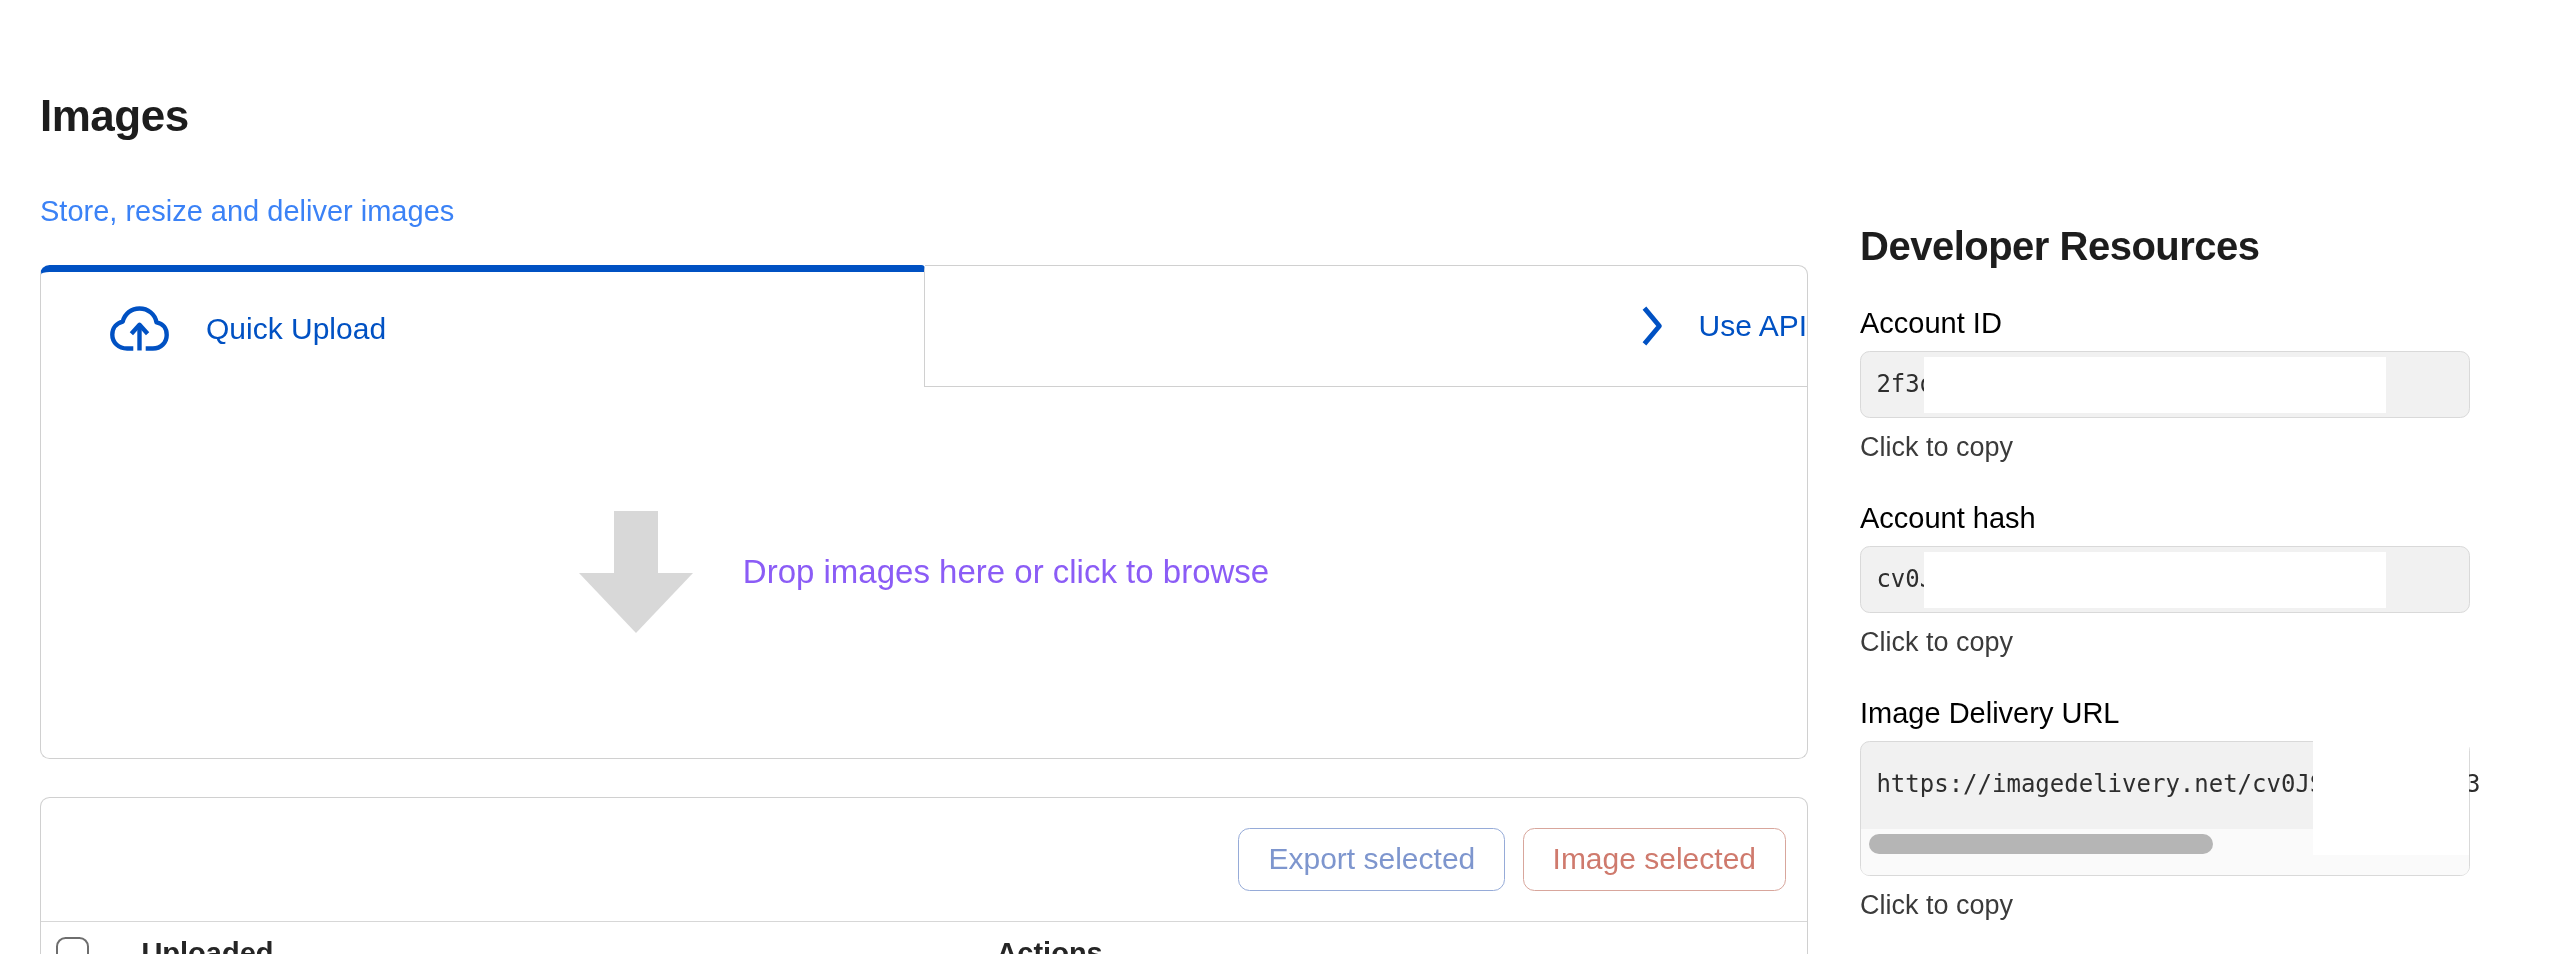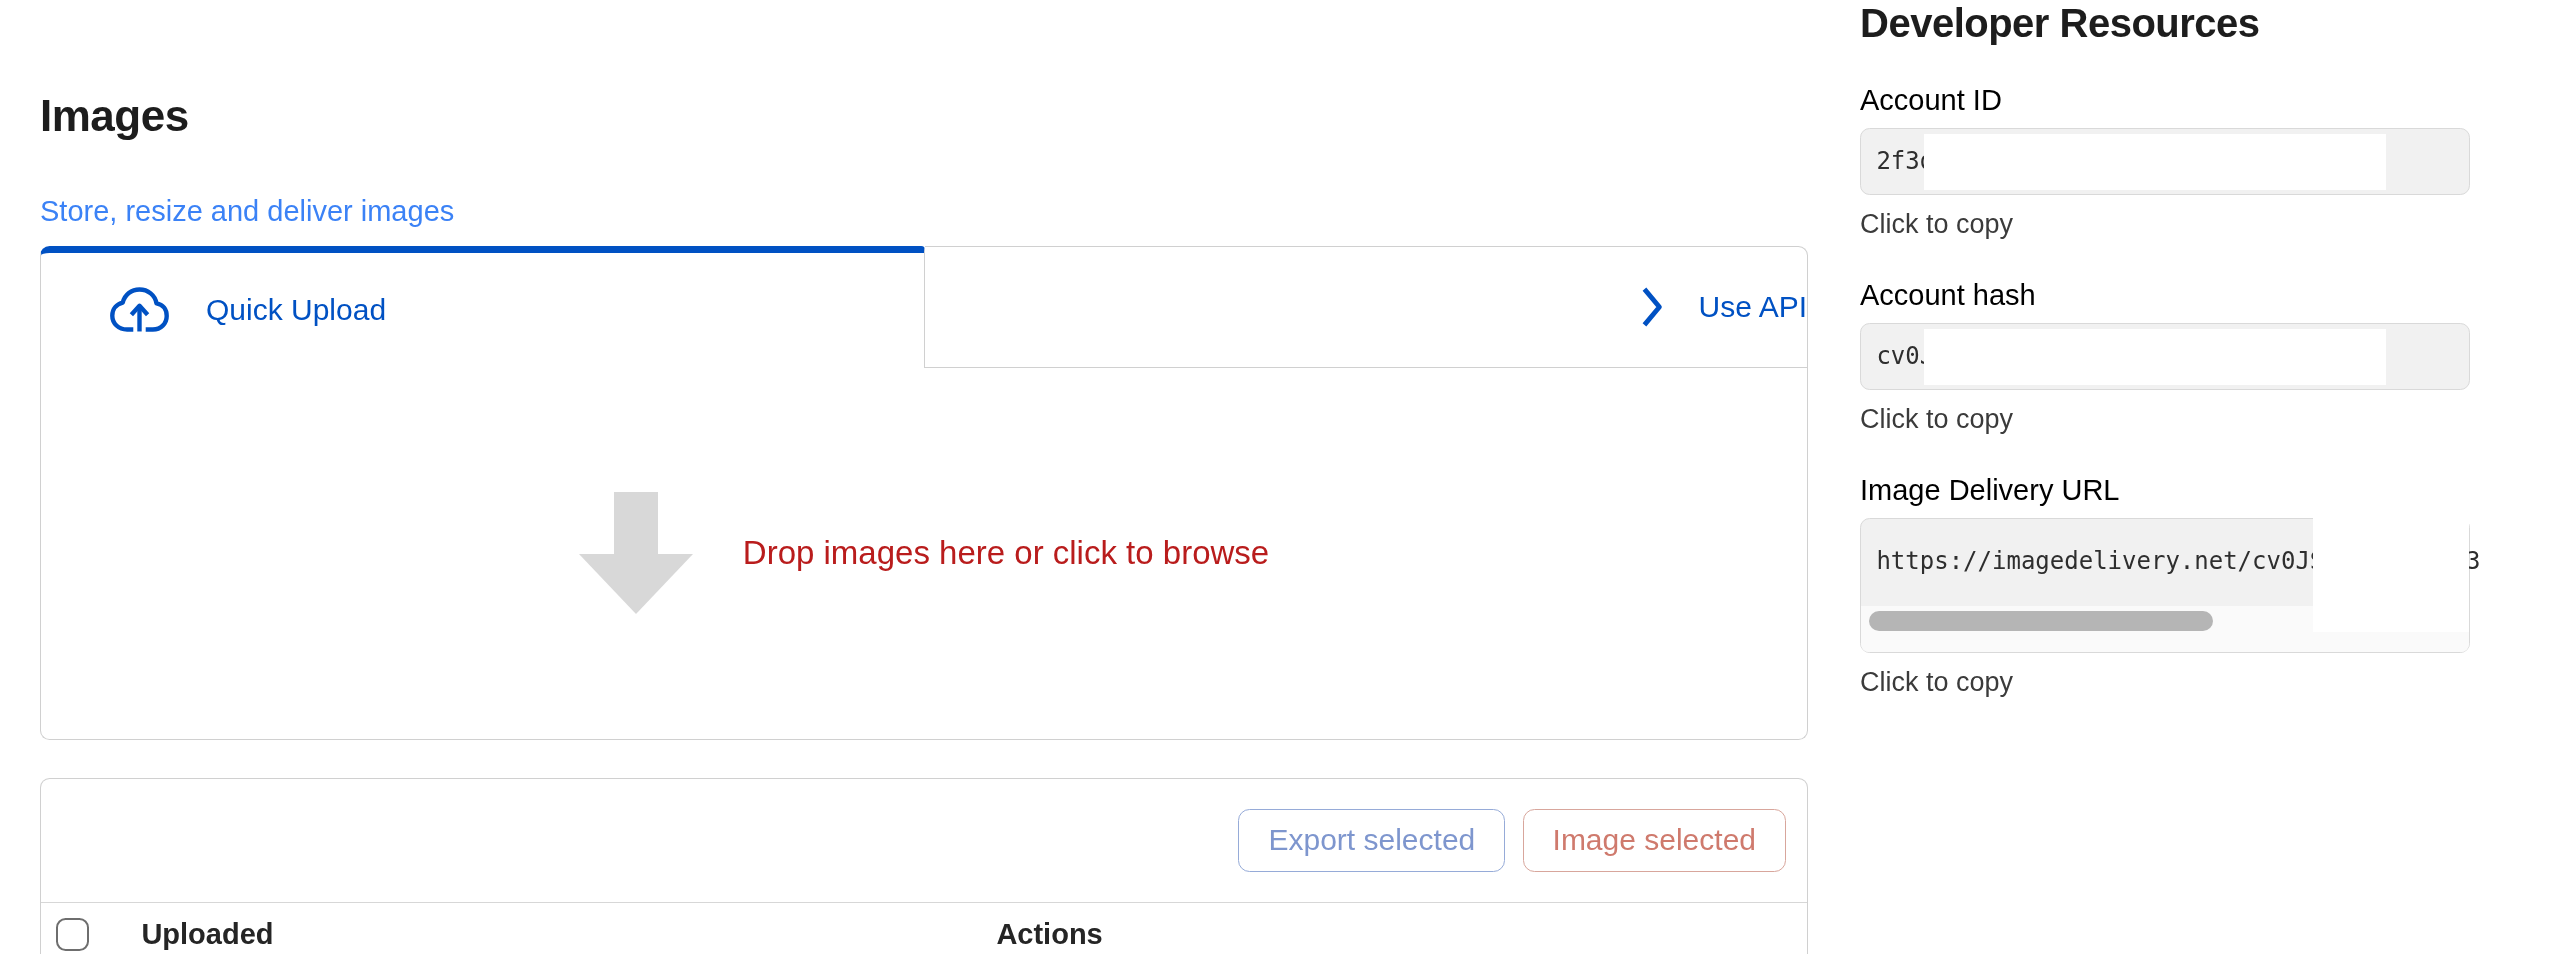--- a/index.html
+++ b/index.html
@@ -15,21 +15,21 @@
     margin-top: 90px;
     font-size: 44px; line-height: 1.2; font-weight: 700; color: #1d1d1d;
     letter-spacing: -0.5px;
   }
   .page-subtitle {
     margin-top: 50px;
     font-size: 29px; line-height: 37px; color: #3b82f6; font-weight: 400;
   }
 
   
-  .upload-card { margin-top: 16px; }
+  .upload-card { margin-top: 35px; }
   .tabs-row { display: flex; height: 122px; }
   .tab {
     display: flex; align-items: center;
     padding-left: 67px; gap: 35px;
     cursor: pointer; background: #fff;
   }
   .tab-active {
     width: 885px; flex: none;
     border-top: 7.7px solid #0051c3;
     border-left: 1.9px solid #d0d0d0;
@@ -58,21 +58,21 @@
     gap: 50px; cursor: pointer; background: #fff;
   }
   .drop-arrow { width: 114px; display: flex; flex-direction: column; align-items: center; }
   .drop-arrow .stem { width: 44px; height: 62px; background: #d8d8d8; }
   .drop-arrow .head {
     width: 0; height: 0;
     border-left: 57px solid transparent;
     border-right: 57px solid transparent;
     border-top: 60px solid #d8d8d8;
   }
-  .drop-text { font-size: 33px; color: #b91c1c; }
+  .drop-text { font-size: 33px; color: #8b5cf6; }
 
   
   .table-card {
     margin-top: 38px;
     border: 1.9px solid #d0d0d0;
     border-bottom: none;
     border-radius: 9.6px 9.6px 0 0;
     height: 207px; 
     background: #fff;
   }
@@ -101,21 +101,21 @@
   }
   .checkbox {
     display: block; width: 33px; height: 33px;
     border: 2.9px solid #6e6e6e; border-radius: 9.6px;
     background: #fff; cursor: pointer;
   }
   .th { font-size: 29px; font-weight: 700; color: #252525; }
   .tbody-empty { height: 13.5px; background: #fff; }
 
   
-  .sidebar { width: 610px; flex: none; margin-left: 52px; }
+  .sidebar { width: 610px; flex: none; margin-left: 52px; margin-top: 223px; }
   .dev-heading { font-size: 40px; line-height: 46px; font-weight: 700; color: #1d1d1d; letter-spacing: -0.5px; }
 
   .field-label { margin-top: 37px; font-size: 29px; line-height: 35px; color: #000000; }
   .value-box {
     position: relative; margin-top: 9.6px;
     width: 610px; height: 67px;
     background: #f1f1f1; border: 1.9px solid #d9d9d9; border-radius: 9.6px;
     display: flex; align-items: center;
     cursor: pointer; overflow: visible;
   }

